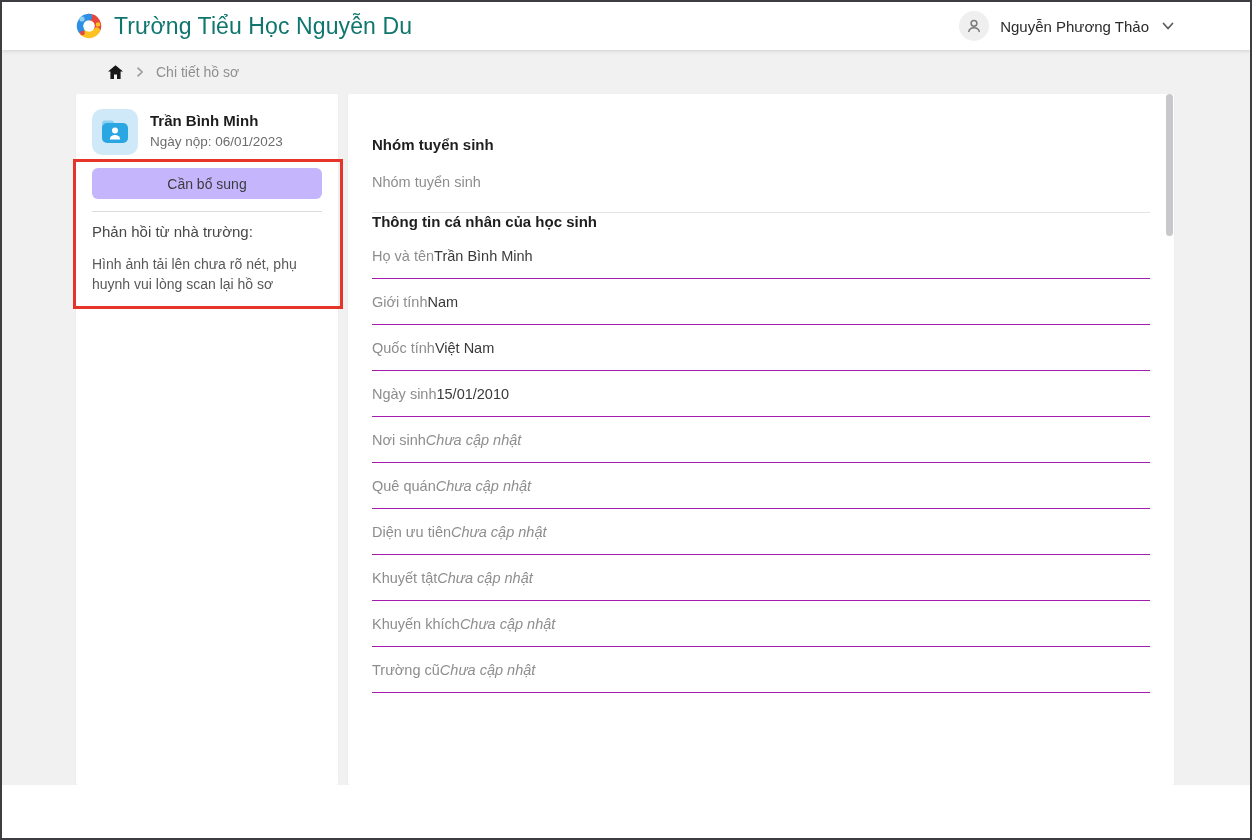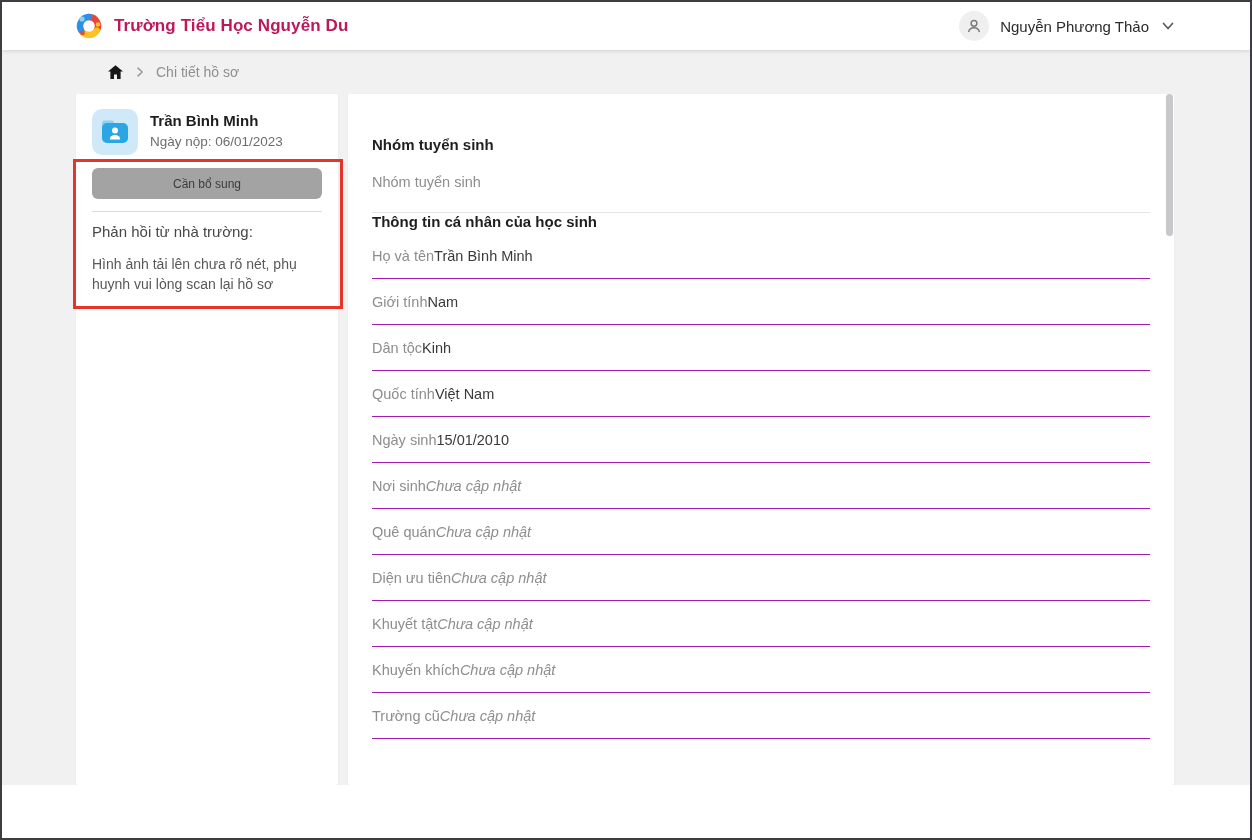--- a/index.html
+++ b/index.html
@@ -9,21 +9,21 @@
     border:2px solid #3e3e42; background:#f1f1f2; overflow:hidden;
     font-family:"Liberation Sans", sans-serif; color:#333;
   }
   
   .topbar {
     position:absolute; top:0; left:0; right:0; height:48px; background:#fff;
     display:flex; align-items:center; justify-content:space-between;
     padding:0 74px 0 72px; box-shadow:0 1px 4px rgba(0,0,0,.14); z-index:10;
   }
   .brand { display:flex; align-items:center; gap:10px; }
-  .brand-title { font-size:17px; font-weight:bold; color:#be185d; letter-spacing:.1px; }
+  .brand-title { font-size:23px; font-weight:normal; color:#0f766e; letter-spacing:.1px; }
   .usermenu { display:flex; align-items:center; gap:11px; cursor:pointer; }
   .user-avatar {
     width:30px; height:30px; border-radius:50%; background:#efefef;
     display:flex; align-items:center; justify-content:center;
   }
   .user-name { font-size:15px; color:#2b2b2b; }
   
   .breadcrumb {
     position:absolute; top:48px; left:0; right:0; height:44px;
     display:flex; align-items:center; gap:9px; padding-left:105px;
@@ -44,22 +44,22 @@
   
   .profile-row { display:flex; gap:12px; padding:15px 16px 0 16px; }
   .student-avatar {
     width:46px; height:46px; border-radius:10px; background:#cfe9f8; flex:0 0 auto;
     display:flex; align-items:center; justify-content:center;
   }
   .student-name { font-size:15px; font-weight:bold; color:#1d1d1d; padding-top:3px; }
   .submit-date { font-size:13.5px; color:#6d6d6d; margin-top:5px; }
   .status-btn {
     display:block; width:calc(100% - 32px); margin:13px 16px 0; height:31px;
-    background:#a3a3a3; border:none; border-radius:6px;
-    font-family:inherit; font-size:12px; color:#3c3c3c; cursor:pointer;
+    background:#c4b5fd; border:none; border-radius:6px;
+    font-family:inherit; font-size:14px; color:#3c3c3c; cursor:pointer;
   }
   .side-divider { margin:12px 16px 0; border-top:1px solid #dcdcdc; }
   .feedback-title { margin:11px 16px 0; font-size:15px; color:#474747; }
   .feedback-msg { margin:14px 16px 0; font-size:14px; color:#585858; line-height:1.45; }
   .annotation-rect {
     position:absolute; left:71px; top:157px; width:270px; height:150px;
     border:3px solid #e5352b; z-index:20; pointer-events:none;
   }
   
   .main-inner { padding:20px 24px 0; }
@@ -171,24 +171,20 @@
       <div class="rows">
         <div class="field-row">
           <span class="f-label">Họ và tên</span>
           <span class="f-value">Trần Bình Minh</span>
         </div>
         <div class="field-row">
           <span class="f-label">Giới tính</span>
           <span class="f-value">Nam</span>
         </div>
         <div class="field-row">
-          <span class="f-label">Dân tộc</span>
-          <span class="f-value">Kinh</span>
-        </div>
-        <div class="field-row">
           <span class="f-label">Quốc tính</span>
           <span class="f-value">Việt Nam</span>
         </div>
         <div class="field-row">
           <span class="f-label">Ngày sinh</span>
           <span class="f-value">15/01/2010</span>
         </div>
         <div class="field-row">
           <span class="f-label">Nơi sinh</span>
           <span class="f-value empty">Chưa cập nhật</span>

